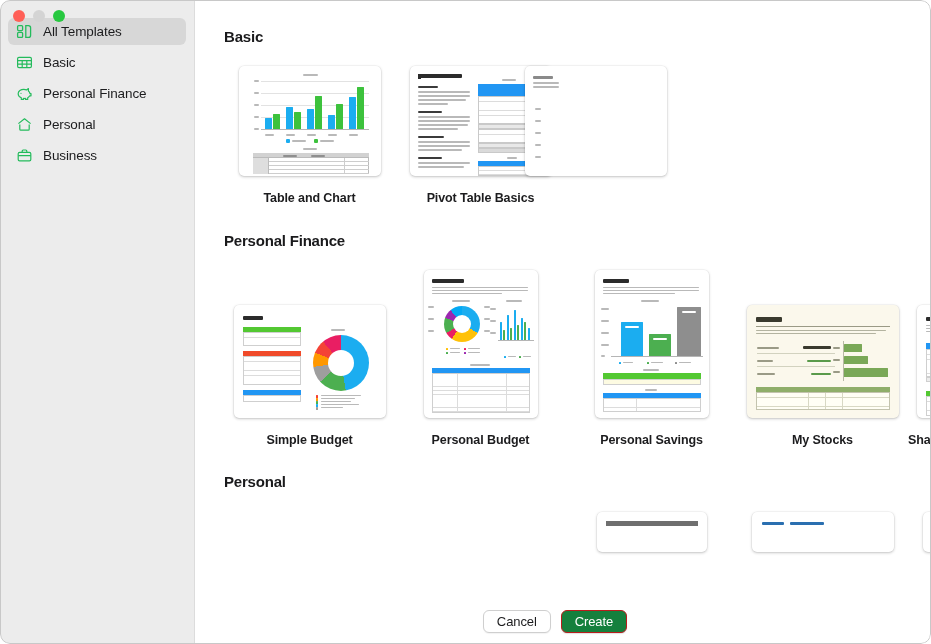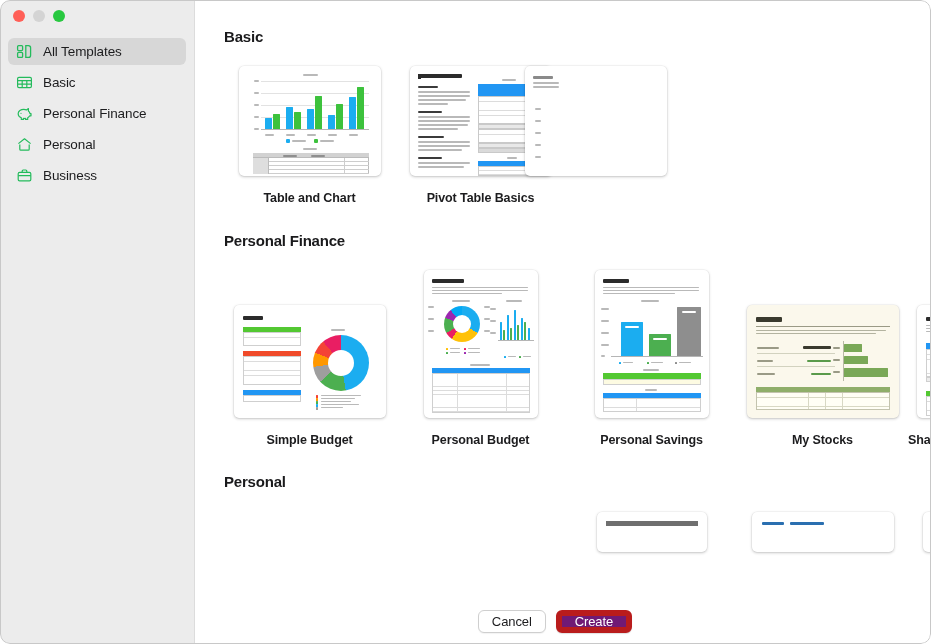--- a/index.html
+++ b/index.html
@@ -18,21 +18,21 @@
     border-radius: 10px;
     overflow: hidden;
   }
 
   
   .sidebar {
     width: 195px;
     flex: 0 0 195px;
     background: #ececec;
     border-right: 1px solid #dcdcdc;
-    padding-top: 34px;
+    padding-top: 14px;
     position: relative;
   }
   .traffic-lights {
     position: absolute;
     top: 10px; left: 13px;
     display: flex; gap: 8px;
   }
   .tl { width: 12px; height: 12px; border-radius: 50%; }
   .tl-close { background: #ff5f57; }
   .tl-min { background: #d4d4d4; }
@@ -163,23 +163,23 @@
     display: flex; align-items: center; justify-content: center;
     cursor: default;
   }
   .btn-cancel {
     background: #ffffff;
     border: 1px solid #cfcfcf;
     color: #1c1c1e;
     box-shadow: 0 1px 1px rgba(0,0,0,0.05);
   }
   .btn-create {
-    background: #701a75;
+    background: #15803d;
     color: #ffffff;
-    border: 6px solid #b91c1c;
+    border: 1px solid #b91c1c;
     box-shadow: 0 1px 1px rgba(0,0,0,0.12);
   }
   .bottom-fade {
     position: absolute;
     left: 0; right: 0; bottom: 45px; height: 14px;
     background: linear-gradient(to bottom, rgba(255,255,255,0), #ffffff);
     z-index: 4;
   }
   .win-border {
     position: absolute; inset: 0;

